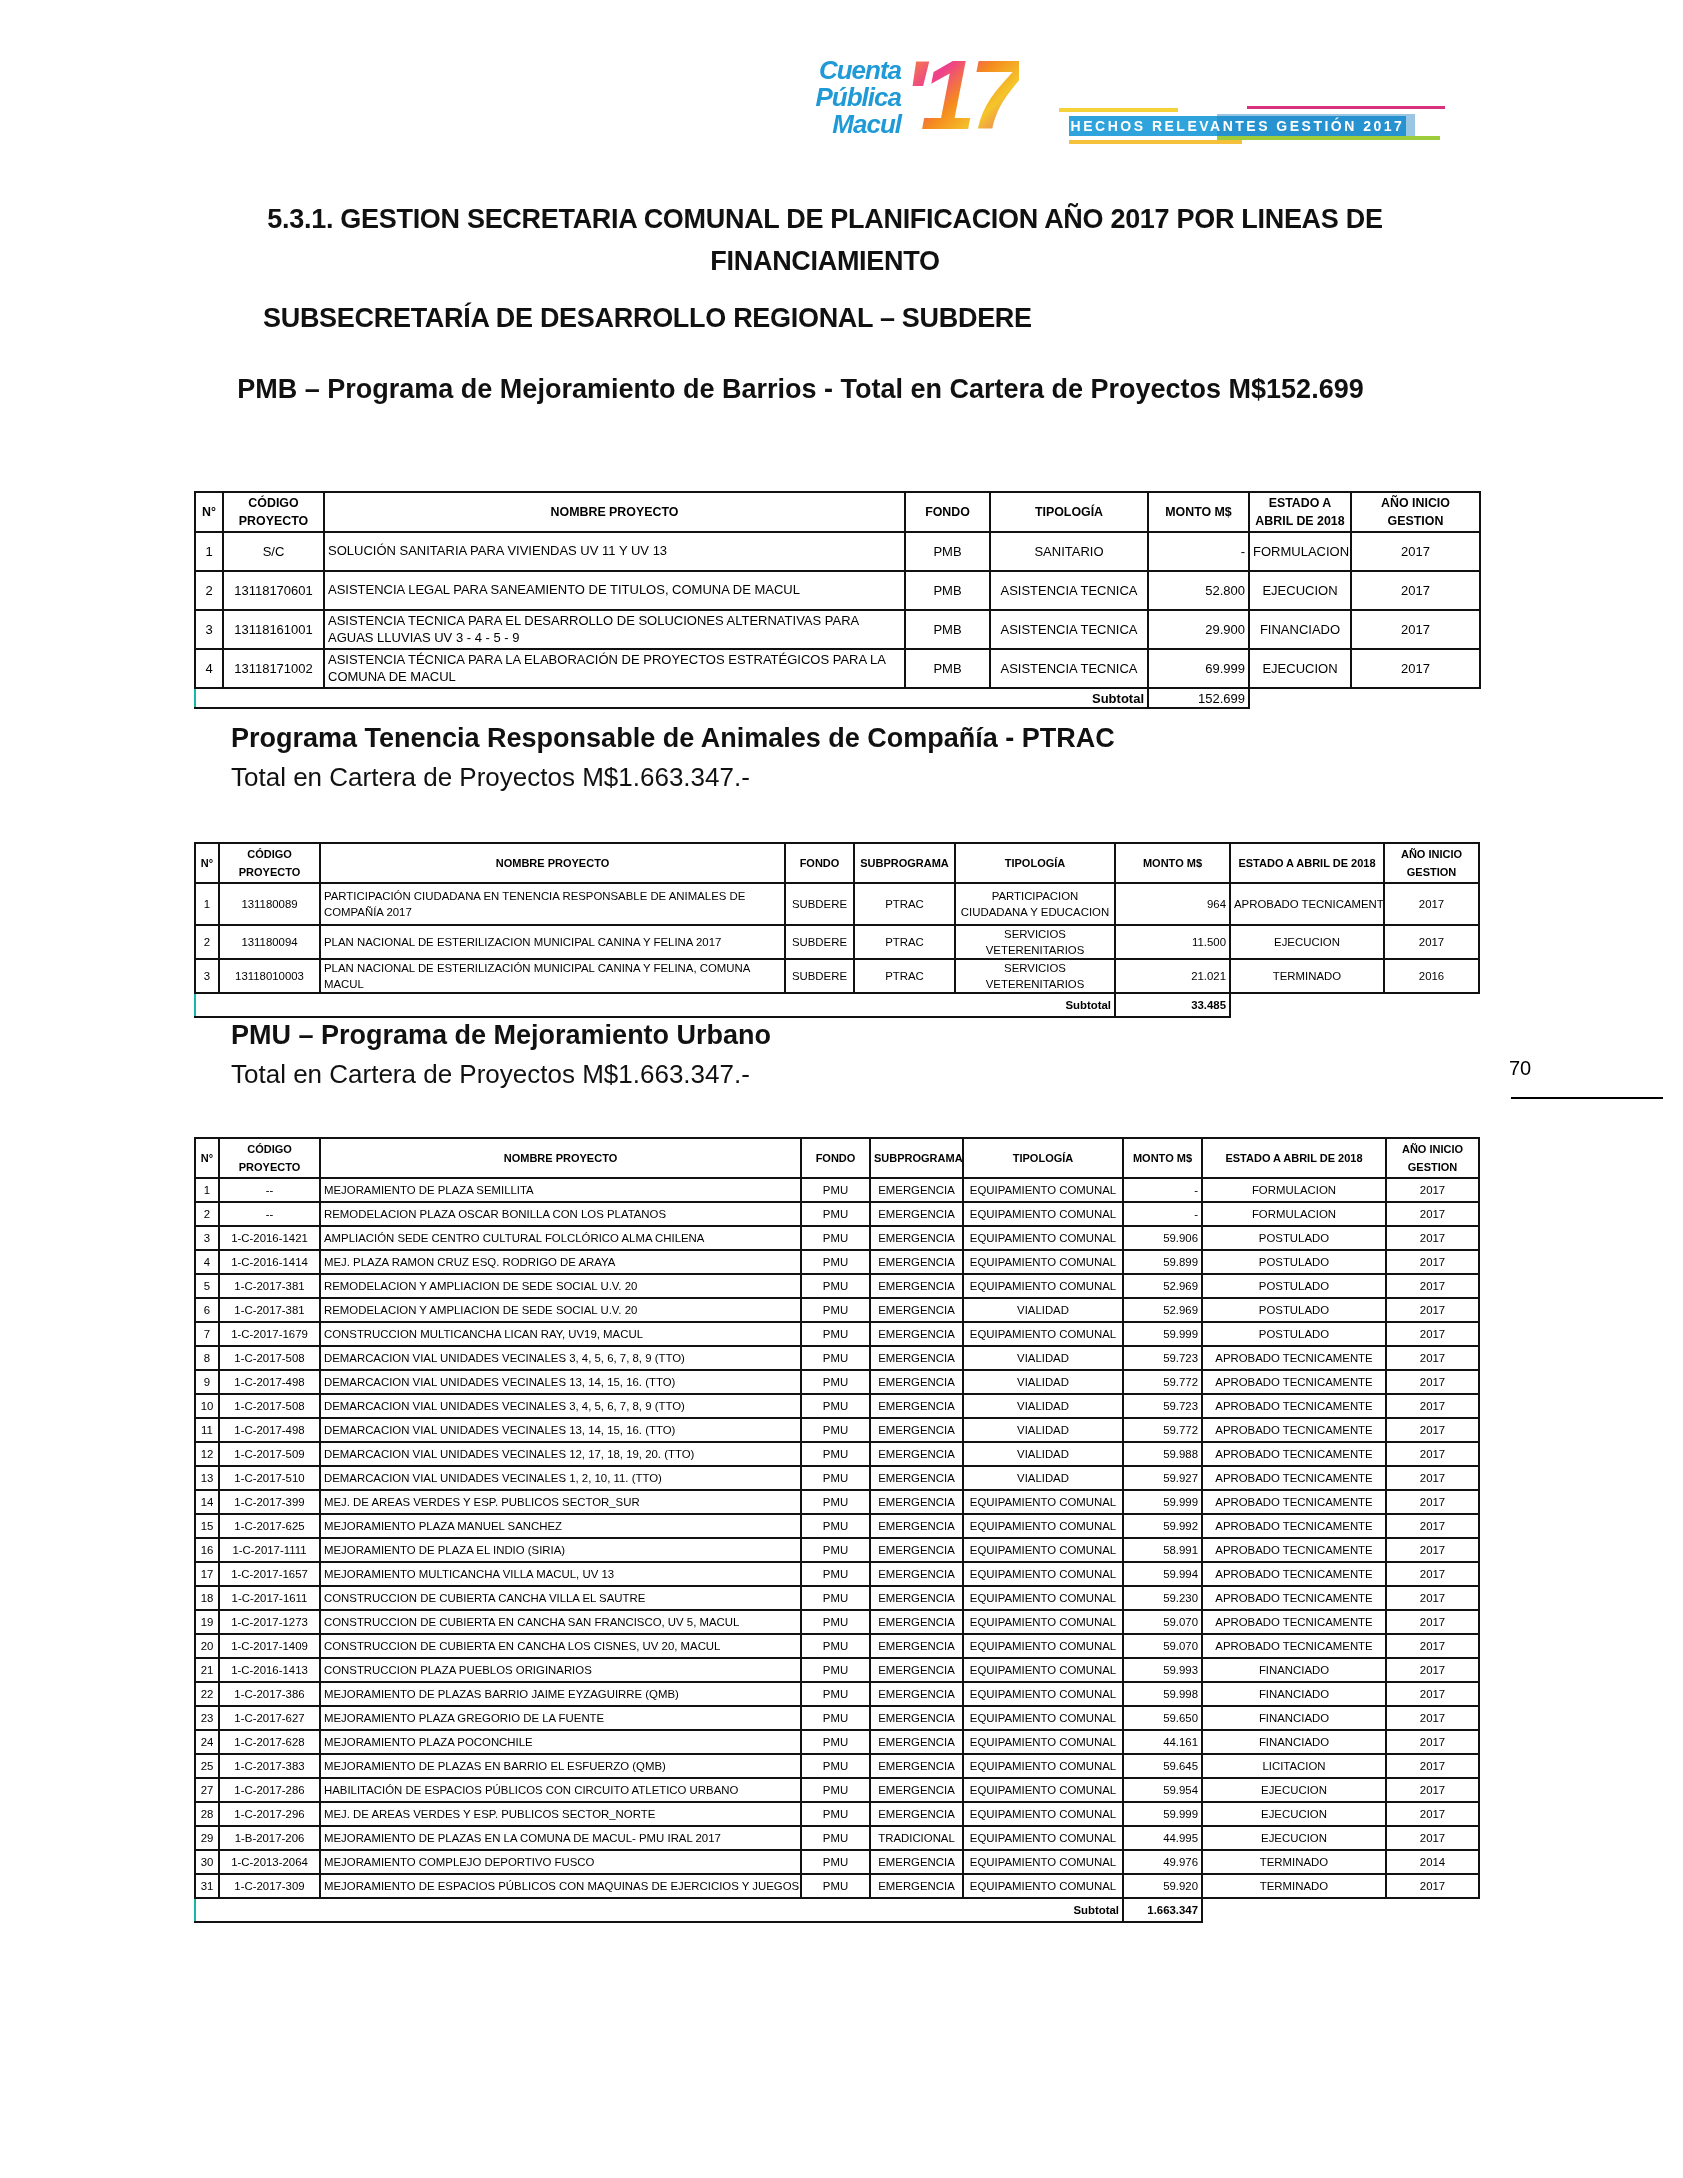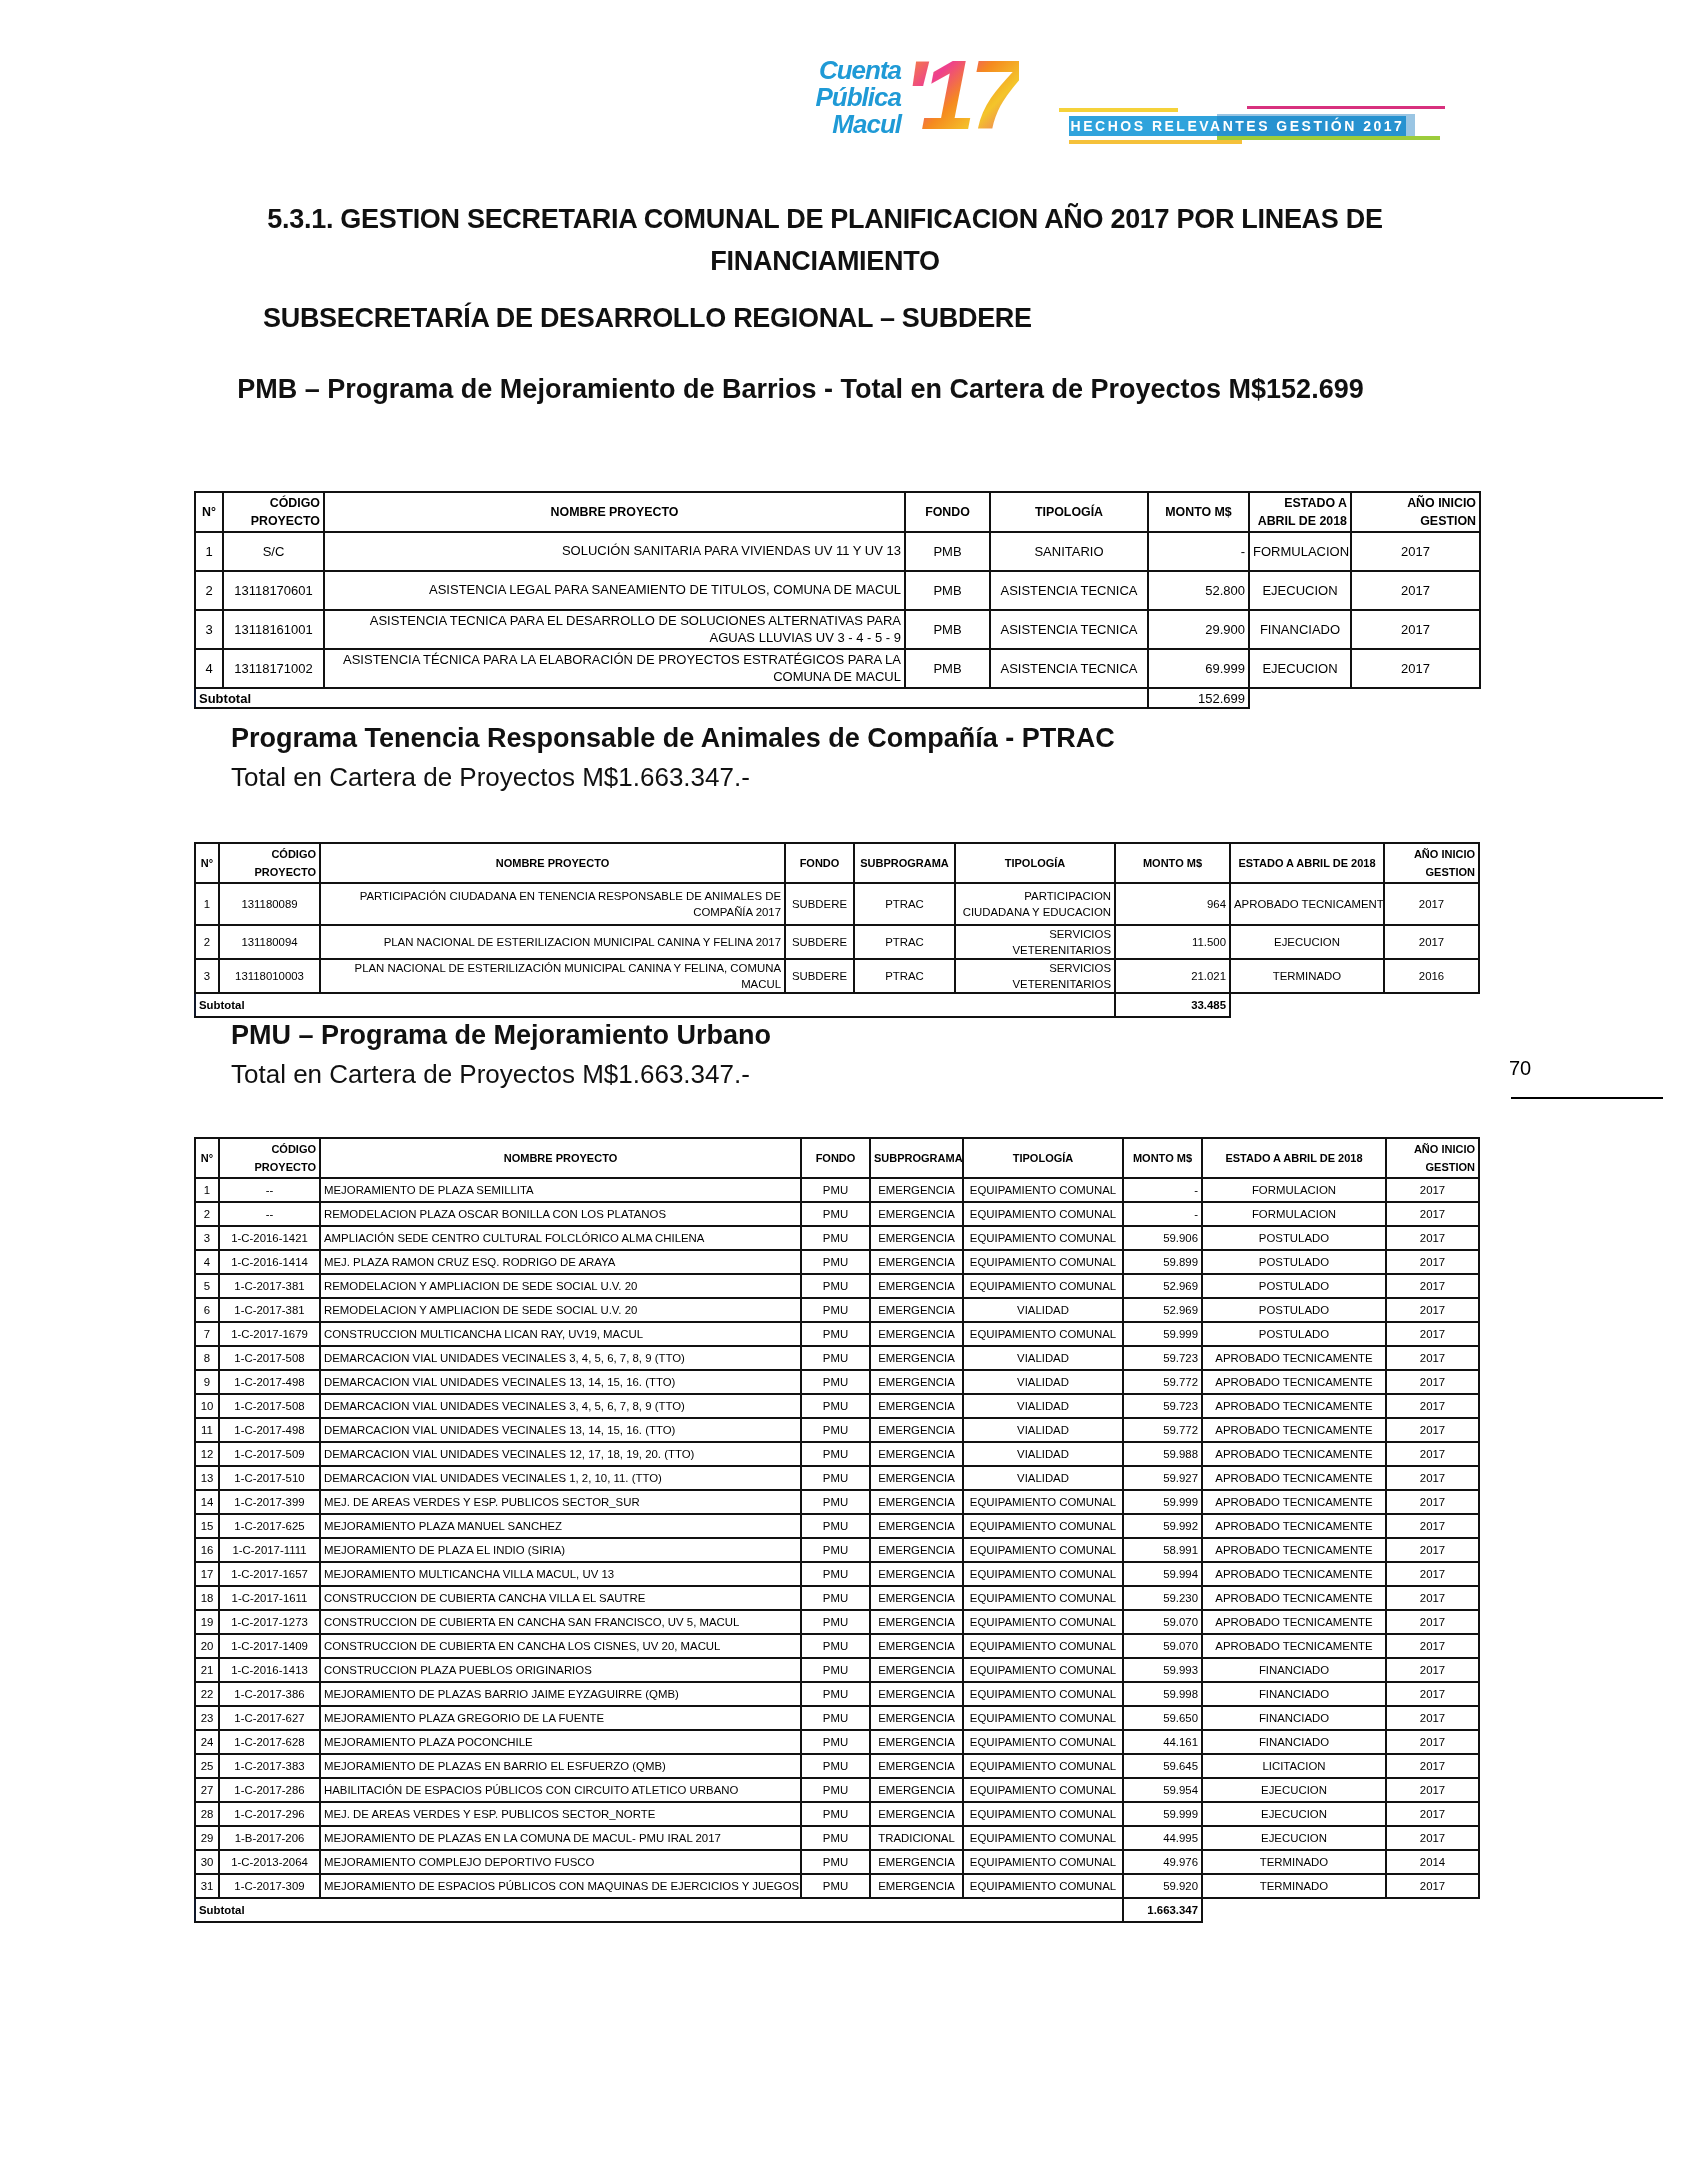--- a/index.html
+++ b/index.html
@@ -40,23 +40,23 @@
   .page-num { position: absolute; left: 1509px; top: 1057px; font-size: 20px; }
   .page-rule { position: absolute; left: 1511px; top: 1097px; width: 152px; height: 2px; background: #000; }
 
   
   table { position: absolute; border-collapse: collapse; font-family: "Liberation Sans", sans-serif; table-layout: fixed; }
   td, th { border: 2px solid #111; padding: 0 3px; overflow: hidden; white-space: nowrap; }
   th { font-weight: bold; text-align: center; }
   .c { text-align: center; }
   .r { text-align: right; }
   .l { text-align: left; }
-  .wrap { white-space: normal; line-height: 1.25; text-align: right; }
+  .wrap { white-space: normal; line-height: 1.25; }
   .nob { border: none; }
-  .sub-lbl { font-weight: bold; border-left: 2px solid #0f172a; border-right: 2px solid #111; border-top: none; border-bottom: 2px solid #111; }
+  .sub-lbl { text-align: right; font-weight: bold; border-left: 2px solid #14b8a6; border-right: 2px solid #111; border-top: none; border-bottom: 2px solid #111; }
 
   #pmb { left: 194px; top: 491px; width: 1285px; font-size: 13px; }
   #pmb th { height: 40px; font-size: 12.4px; line-height: 18px; }
   #pmb td { height: 39px; }
   #pmb tr.subtotal td { height: 20px; }
 
   #ptrac { left: 194px; top: 842px; width: 1285px; font-size: 11.4px; }
   #ptrac th { height: 40px; font-size: 11px; line-height: 18px; }
   #ptrac td { height: 24px; line-height: 16px; }
   #ptrac tr.tall td { height: 42px; }

